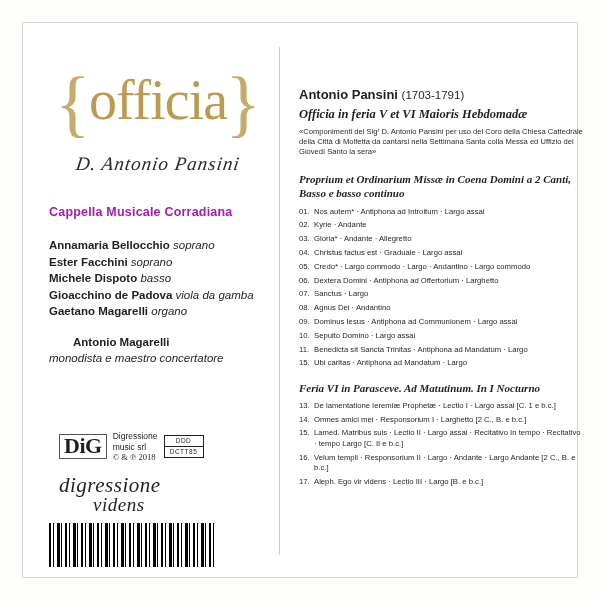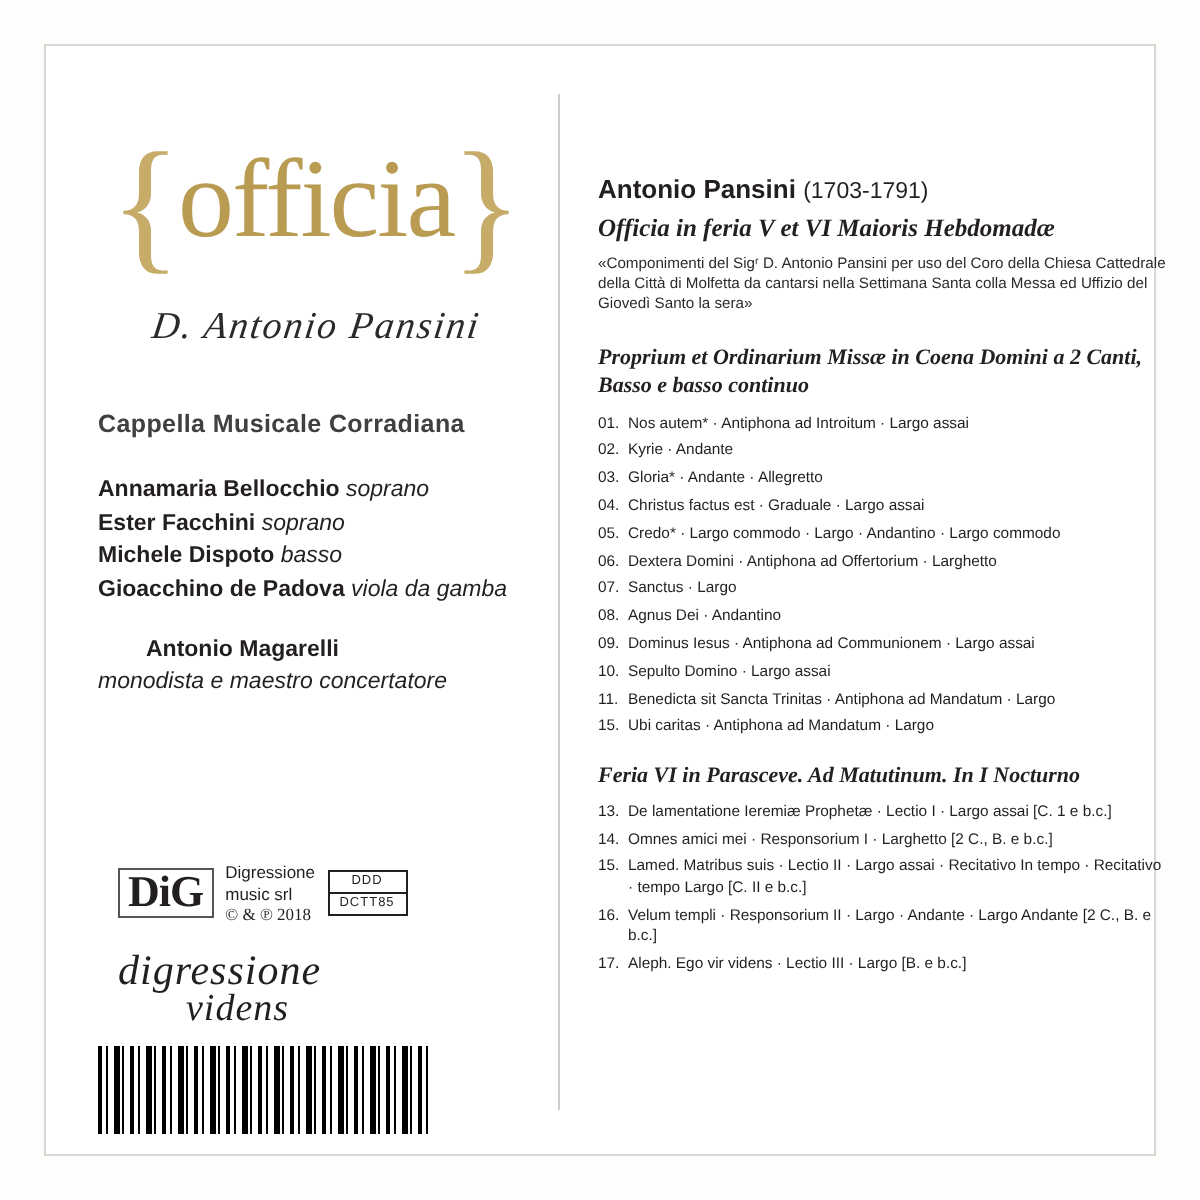--- a/index.html
+++ b/index.html
@@ -78,21 +78,21 @@
     font-size: 19px;
     color: #2a2a2a;
     letter-spacing: 1px;
     transform: skewX(-8deg);
   }
   .ensemble {
     margin-top: 30px;
     font-size: 12.5px;
     letter-spacing: 0.2px;
     font-weight: 700;
-    color: #404040;
+    color: #a21caf;
   }
   .performers {
     margin-top: 18px;
     font-size: 11.5px;
     line-height: 16.5px;
   }
   .performers .name {
     font-weight: 700;
   }
   .performers .role {
@@ -276,20 +276,24 @@
           <span class="role">soprano</span>
         </div>
         <div>
           <span class="name">Michele Dispoto</span>
           <span class="role">basso</span>
         </div>
         <div>
           <span class="name">Gioacchino de Padova</span>
           <span class="role">viola da gamba</span>
         </div>
+        <div>
+          <span class="name">Gaetano Magarelli</span>
+          <span class="role">organo</span>
+        </div>
       </div>
 
       <div class="director">
         <div class="name">Antonio Magarelli</div>
         <div class="role">monodista e maestro concertatore</div>
       </div>
     </div>
 
     <div class="label-block">
       <div class="label-row">

